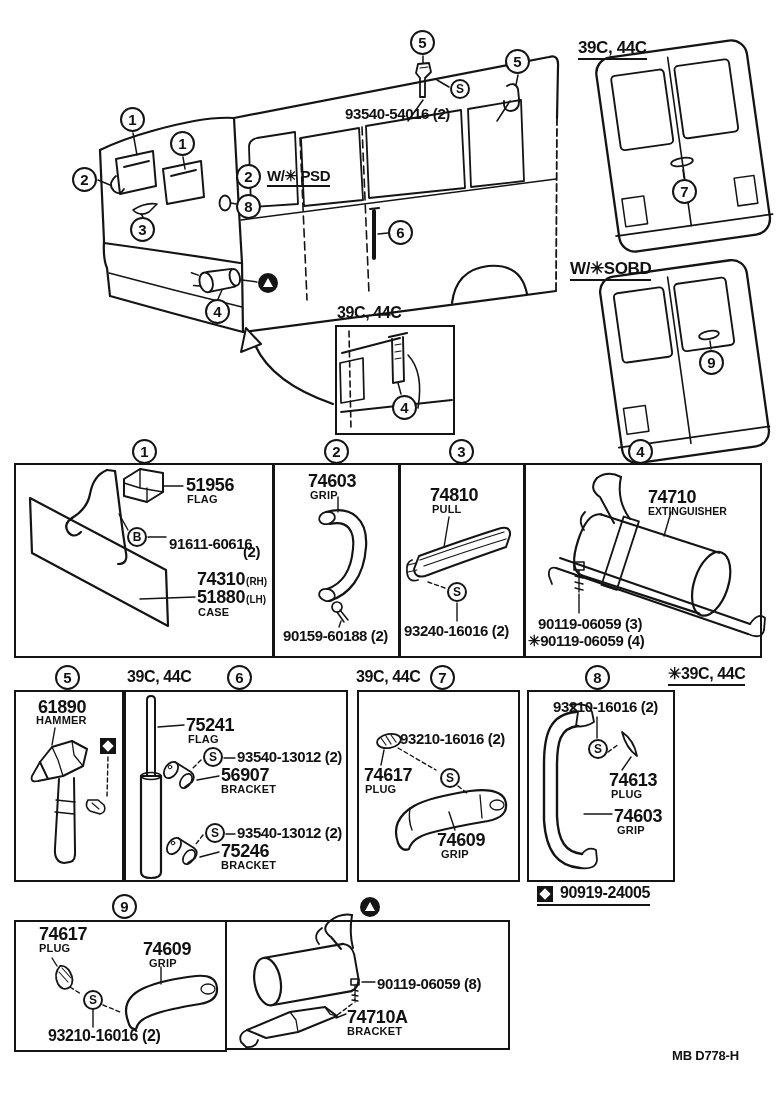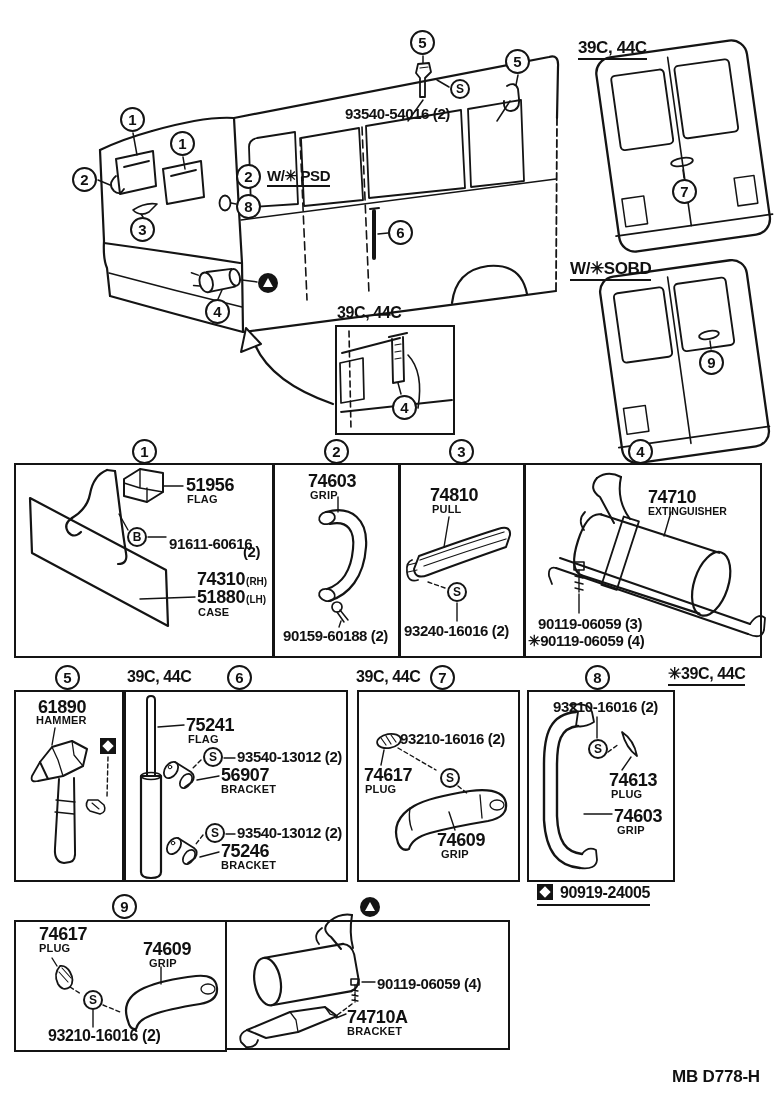--- a/index.html
+++ b/index.html
@@ -22,24 +22,24 @@
       background:#fff;box-sizing:border-box;}
   .mk{position:absolute;width:20px;height:20px;border:2px solid #141414;border-radius:50%;
       display:flex;align-items:center;justify-content:center;font-size:12px;font-weight:bold;
       background:#fff;box-sizing:border-box;}
   .sym-tri{position:absolute;width:20px;height:20px;background:#141414;border-radius:50%;}
   .sym-tri::after{content:"";position:absolute;left:5px;top:5px;width:0;height:0;
       border-left:5px solid transparent;border-right:5px solid transparent;border-bottom:9px solid #fff;}
   .sym-dia{display:inline-block;width:16px;height:16px;background:#141414;position:relative;flex:0 0 auto;}
   .sym-dia.abs{position:absolute;}
   .sym-dia::after{content:"";position:absolute;left:4px;top:4px;width:8px;height:8px;background:#fff;transform:rotate(45deg);}
-  .dnote{position:absolute;display:flex;align-items:flex-start;gap:7px;border-bottom:2.5px solid #141414;
+  .dnote{position:absolute;display:flex;align-items:flex-end;gap:7px;border-bottom:2.5px solid #141414;
       padding-bottom:2px;font-weight:bold;font-size:16px;letter-spacing:-0.4px;}
   .pair span.tag{font-size:10px;letter-spacing:0;margin-left:1px;}
-  .ftr{position:absolute;font-weight:bold;font-size:17px;letter-spacing:-0.2px;margin-top:19px;}
+  .ftr{position:absolute;font-weight:bold;font-size:13px;letter-spacing:-0.2px;}
 </style>
 </head>
 <body>
 
 <div class="page">
 
   <svg class="art" width="776" height="1116" viewBox="0 0 776 1116" fill="none" stroke="#141414" stroke-width="2.2" stroke-linecap="round" stroke-linejoin="round">
 
     <g>
       <path d="M152,131 Q205,116 234,118 L549,57 Q559,54 558,67 L557,118"></path>
@@ -402,19 +402,19 @@
     <span class="sym-dia"></span>
     <span>90919-24005</span>
   </div>
 
   <div class="lbl pn" style="left:39px;top:925px">74617</div>
   <div class="lbl nm" style="left:39px;top:943px">PLUG</div>
   <div class="lbl pn" style="left:143px;top:940px">74609</div>
   <div class="lbl nm" style="left:149px;top:958px">GRIP</div>
   <div class="lbl pn-md" style="left:48px;top:1028px">93210-16016 (2)</div>
 
-  <div class="lbl note" style="left:377px;top:976px">90119-06059 (4)</div>
+  <div class="lbl note" style="left:377px;top:976px">90119-06059 (8)</div>
   <div class="lbl pn" style="left:347px;top:1008px">74710A</div>
   <div class="lbl nm" style="left:347px;top:1026px">BRACKET</div>
 
   <div class="ftr" style="left:672px;top:1048px">MB D778-H</div>
 
 </div>
 
 </body></html>

